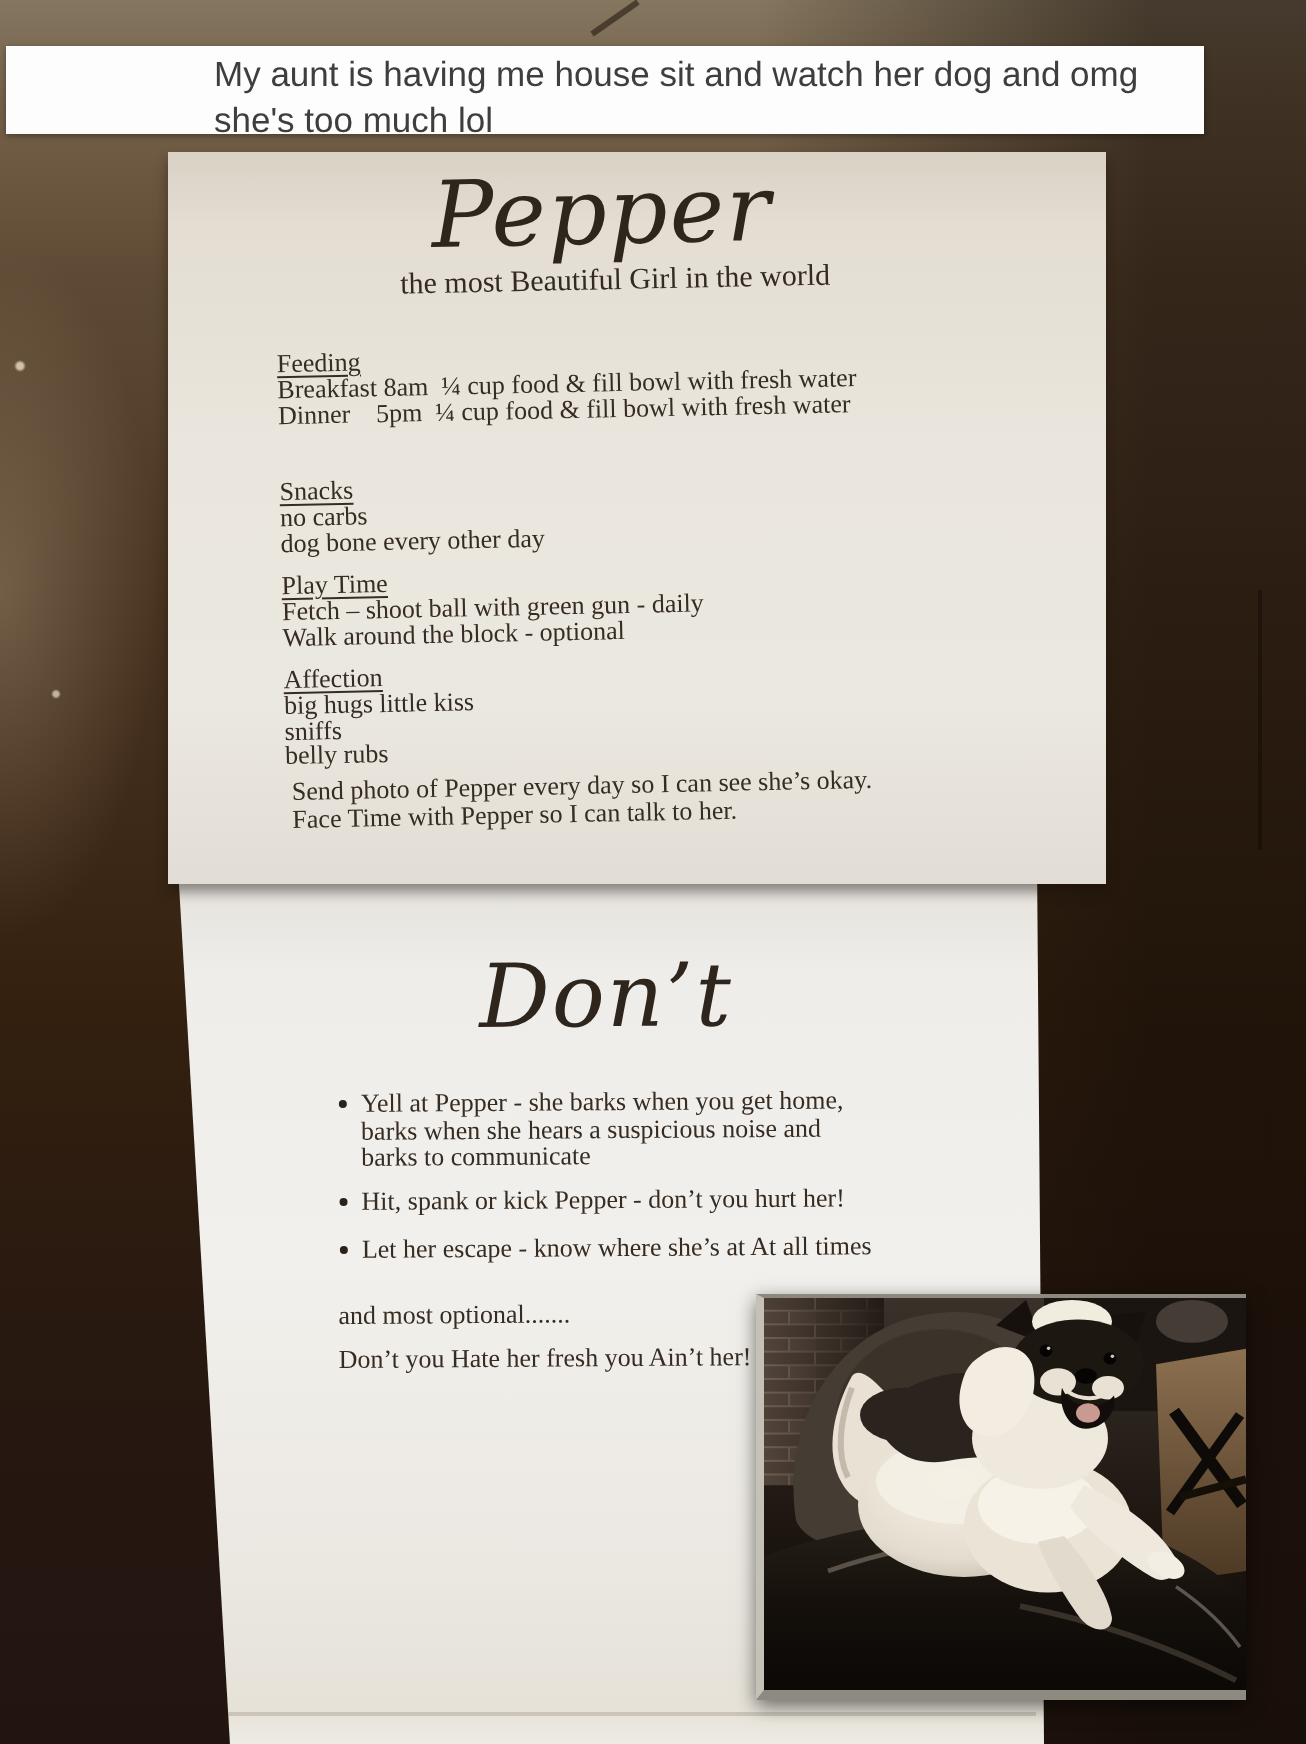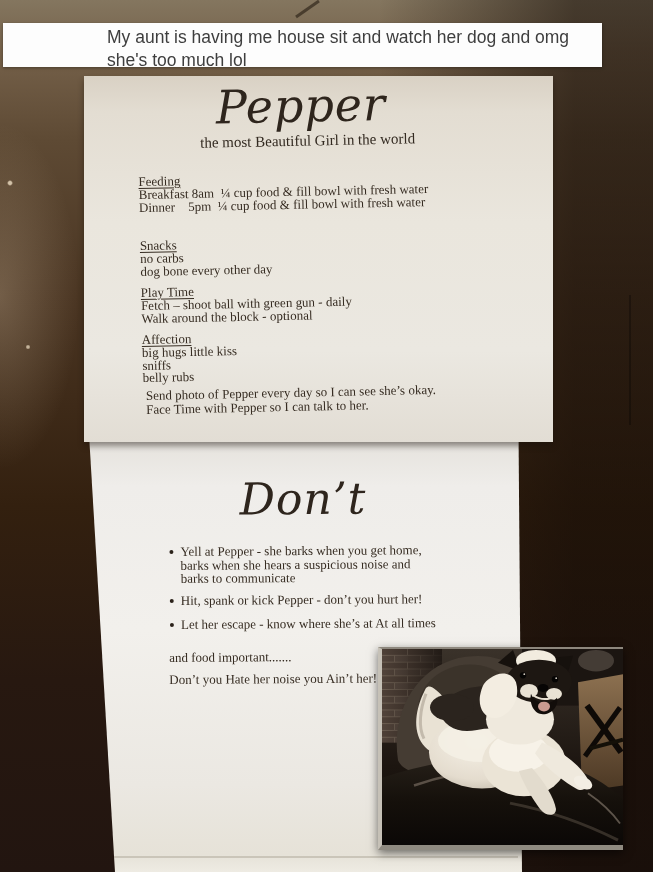--- a/index.html
+++ b/index.html
@@ -129,22 +129,22 @@
       <div class="bullet-row" style="top:160px">
         <span class="bullet-dot"></span>
         <div class="bullet-text">Hit, spank or kick Pepper - don’t you hurt her!</div>
       </div>
 
       <div class="bullet-row" style="top:184px">
         <span class="bullet-dot"></span>
         <div class="bullet-text">Let her escape - know where she’s at At all times</div>
       </div>
 
-      <div class="outro" style="top:217px">and food important.......</div>
-      <div class="outro" style="top:239px">Don’t you Hate her noise you Ain’t her!</div>
+      <div class="outro" style="top:217px">and most optional.......</div>
+      <div class="outro" style="top:239px">Don’t you Hate her fresh you Ain’t her!</div>
     </div>
   </div>
 
   <div class="dog-photo">
     <svg viewBox="0 0 241 201" preserveAspectRatio="none">
       <defs>
         <linearGradient id="bgv" x1="0" y1="0" x2="0" y2="1">
           <stop offset="0" stop-color="#3a322a"></stop>
             <stop offset="0.6" stop-color="#1c1510"></stop>
             <stop offset="1" stop-color="#100c08"></stop>

